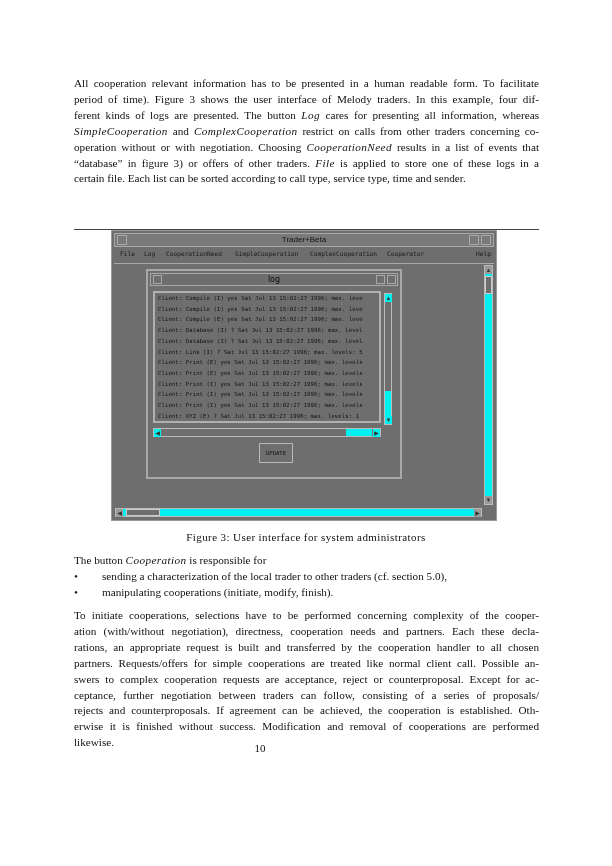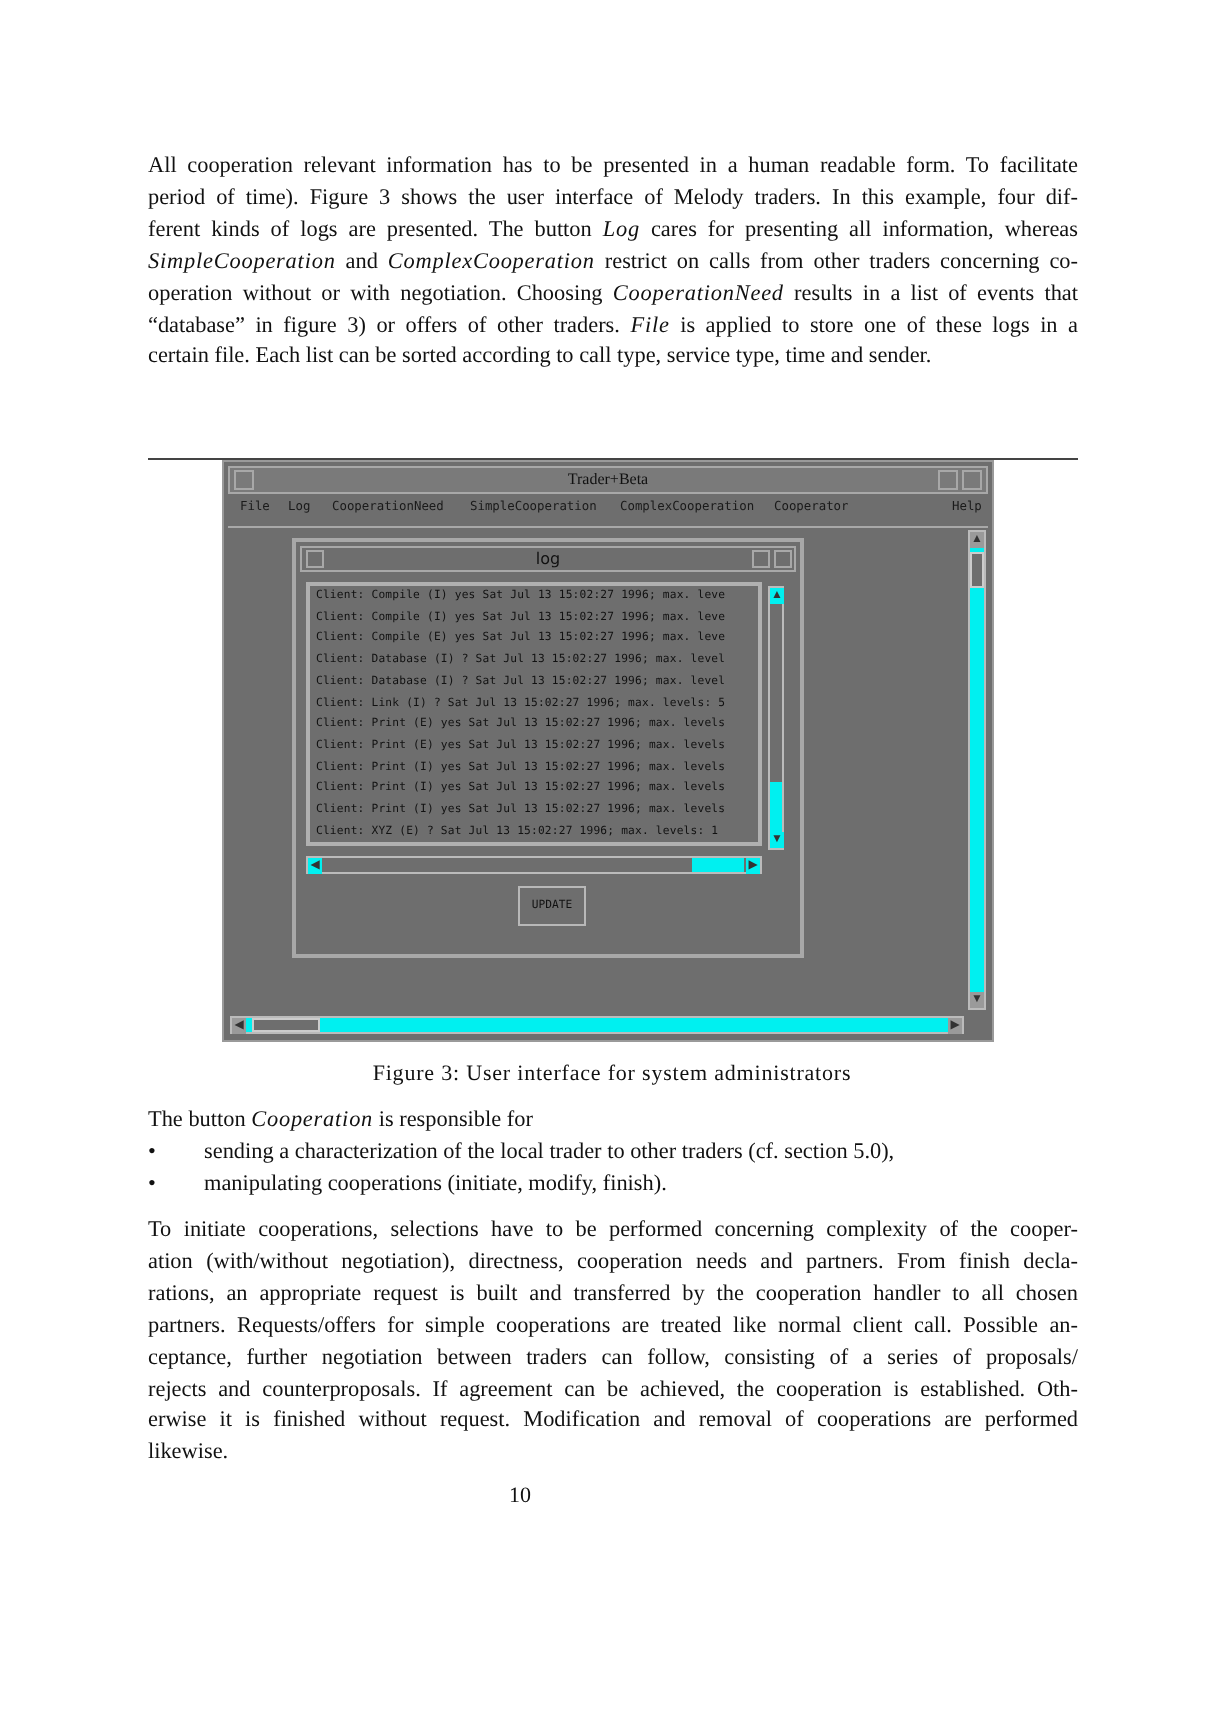--- a/index.html
+++ b/index.html
@@ -6,21 +6,21 @@
   body { width:612px; height:866px; position:relative; overflow:hidden; font-family:"Liberation Serif", "DejaVu Serif", serif; color:#111; }
   .para { position:absolute; left:74px; width:465px; font-size:11.2px; line-height:15.9px; text-align:justify; margin:0; }
   .para .ln { display:block; text-align:justify; text-align-last:justify; white-space:nowrap; }
   .para .ln.last { text-align-last:left; }
   i.t { font-style:italic; letter-spacing:0.4px; }
   #p1 { top:76px; }
   .rule { position:absolute; left:74px; width:465px; top:229px; height:1px; background:#444; }
   
   #shot { position:absolute; left:111px; top:230px; width:386px; height:291px; background:#6e6e6e; border:1px solid #9a9a9a; box-sizing:border-box; }
   .tb { position:absolute; left:2px; right:2px; top:2px; height:14px; background:#7a7a7a; border:1px solid #a8a8a8; box-sizing:border-box; }
-  .tb .title { position:absolute; left:0; right:0; top:0; text-align:center; font-family:Liberation Serif, serif; font-size:8px; line-height:12px; color:#111; }
+  .tb .title { position:absolute; left:0; right:0; top:0; text-align:center; font-family:Liberation Sans, sans-serif; font-size:8px; line-height:12px; color:#111; }
   .wbtn { position:absolute; top:1px; width:10px; height:10px; border:1px solid #a8a8a8; box-sizing:border-box; }
   .menubar { position:absolute; left:2px; right:2px; top:17px; height:15px; background:#6e6e6e; border-bottom:1px solid #a8a8a8; }
   .menubar span { position:absolute; top:2px; font-family:"DejaVu Sans Mono", monospace; font-size:6.2px; color:#1a1a1a; }
   .vscroll { position:absolute; right:3px; top:34px; width:9px; height:240px; background:#00f0f0; border:1px solid #bbb; box-sizing:border-box; }
   .vscroll .thumb { position:absolute; left:0; right:0; top:10px; height:18px; background:#6e6e6e; border:1px solid #ccc; box-sizing:border-box; }
   .arrowbox { position:absolute; left:0; width:7px; height:8px; font-size:6px; line-height:8px; text-align:center; color:#333; background:#9a9a9a; }
   .hscroll { position:absolute; left:3px; right:14px; bottom:3px; height:9px; background:#00f0f0; border:1px solid #bbb; box-sizing:border-box; }
   .hscroll .thumb { position:absolute; top:0; bottom:0; left:10px; width:34px; background:#6e6e6e; border:1px solid #ccc; box-sizing:border-box; }
   
   #logwin { position:absolute; left:34px; top:38px; width:256px; height:210px; background:#6e6e6e; border:2px solid #a8a8a8; box-sizing:border-box; }
@@ -130,22 +130,23 @@
   <span class="dot">•</span>
   <span class="txt">sending a characterization of the local trader to other traders (cf. section 5.0),</span>
 </div>
 <div class="bullet" style="top:585px;">
   <span class="dot">•</span>
   <span class="txt">manipulating cooperations (initiate, modify, finish).</span>
 </div>
 
 <div class="para" id="p3">
     <span class="ln">To initiate cooperations, selections have to be performed concerning complexity of the cooper-</span>
-    <span class="ln">ation (with/without negotiation), directness, cooperation needs and partners. From finish decla-</span>
+    <span class="ln">ation (with/without negotiation), directness, cooperation needs and partners. Each these decla-</span>
     <span class="ln">rations, an appropriate request is built and transferred by the cooperation handler to all chosen</span>
     <span class="ln">partners. Requests/offers for simple cooperations are treated like normal client call. Possible an-</span>
+    <span class="ln">swers to complex cooperation requests are acceptance, reject or counterproposal. Except for ac-</span>
     <span class="ln">ceptance, further negotiation between traders can follow, consisting of a series of proposals/</span>
     <span class="ln">rejects and counterproposals. If agreement can be achieved, the cooperation is established. Oth-</span>
-    <span class="ln">erwise it is finished without request. Modification and removal of cooperations are performed</span>
+    <span class="ln">erwise it is finished without success. Modification and removal of cooperations are performed</span>
     <span class="ln last">likewise.</span>
   </div>
 
 <div class="pageno">10</div>
 
 </body></html>

